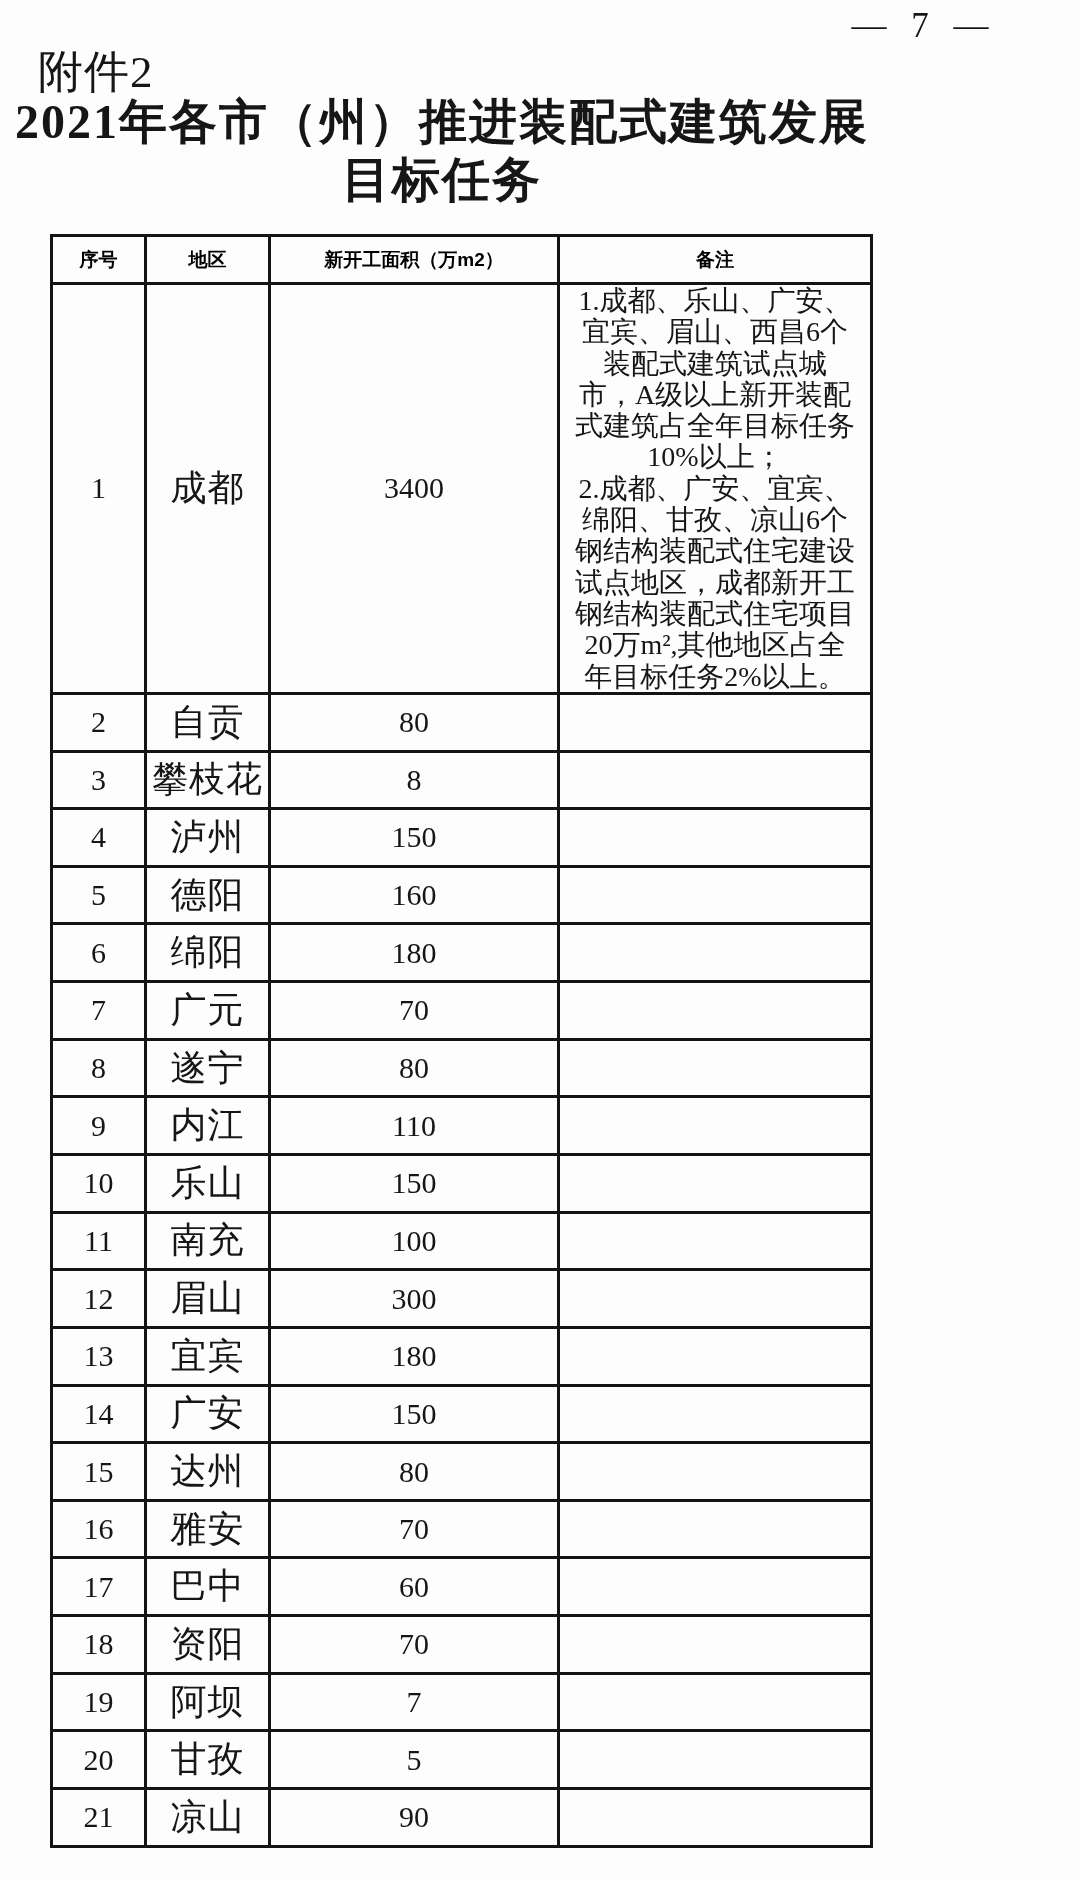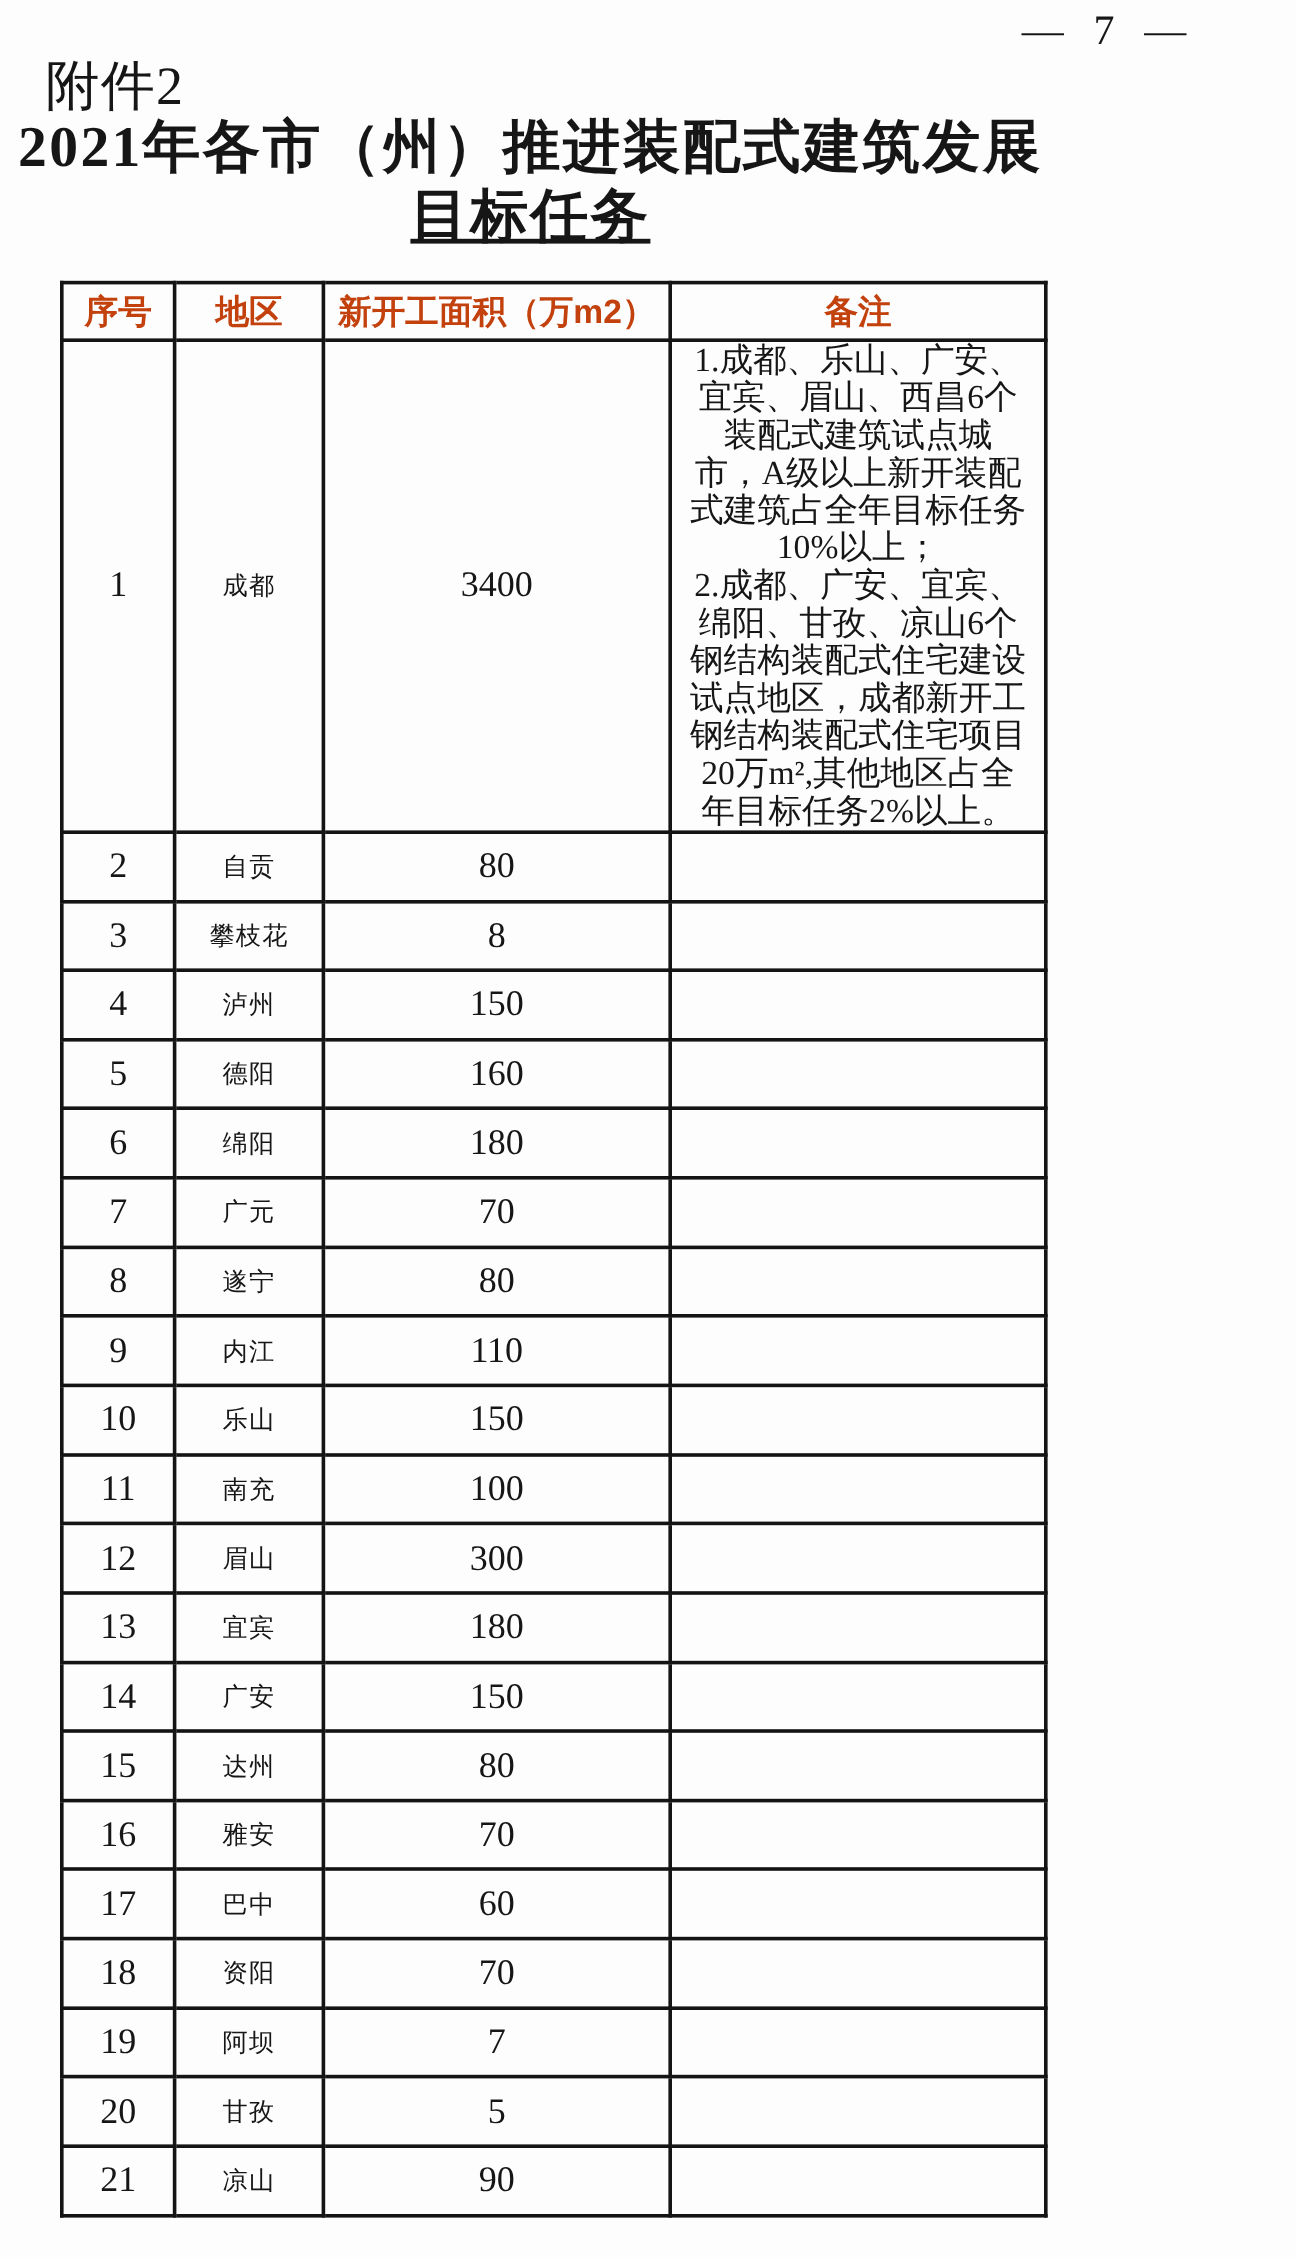--- a/index.html
+++ b/index.html
@@ -20,42 +20,42 @@
     position:absolute;top:42px;left:38px;
     font-size:45px;letter-spacing:1px;
   }
   .doc-title{
     position:absolute;left:0;width:884px;
     text-align:center;font-weight:bold;
     font-size:48px;letter-spacing:2px;
     font-family:"Liberation Serif","DejaVu Serif",serif;
   }
   .title-line1{top:90px;}
-  .title-line2{top:148px;text-decoration:underline;}
+  .title-line2{top:148px;}
   table.targets{
     position:absolute;left:50px;top:234px;width:820px;
     border-collapse:collapse;table-layout:fixed;
     background:#fdfdfd;
   }
   table.targets th, table.targets td{
     border:3px solid #141414;
     padding:0;
     text-align:center;
     vertical-align:middle;
     overflow:hidden;
   }
   thead tr{height:48px;}
   thead th{
     font-family:"Liberation Sans","DejaVu Sans",sans-serif;
-    font-weight:bold;font-size:28px;color:#c2410c;
+    font-weight:bold;font-size:19px;color:#000000;
   }
   tr.row-tall{height:402px;}
   tbody tr.row-std{height:57.65px;}
   td.serial-cell{font-size:30px;}
-  td.region-cell{font-size:21px;letter-spacing:1px;}
+  td.region-cell{font-size:36px;letter-spacing:1px;}
   td.area-cell{font-size:30px;}
   td.remark-cell{
     font-size:28px;
     line-height:31.3px;
     padding:2px 4px;
     margin-left:24px;
   }
   .remark-line{text-align:center;white-space:nowrap;}
 </style>
 </head>

